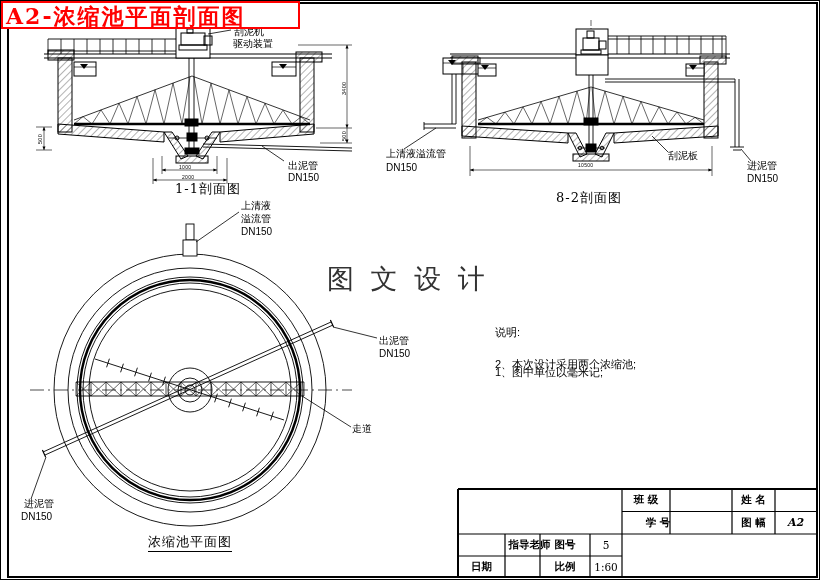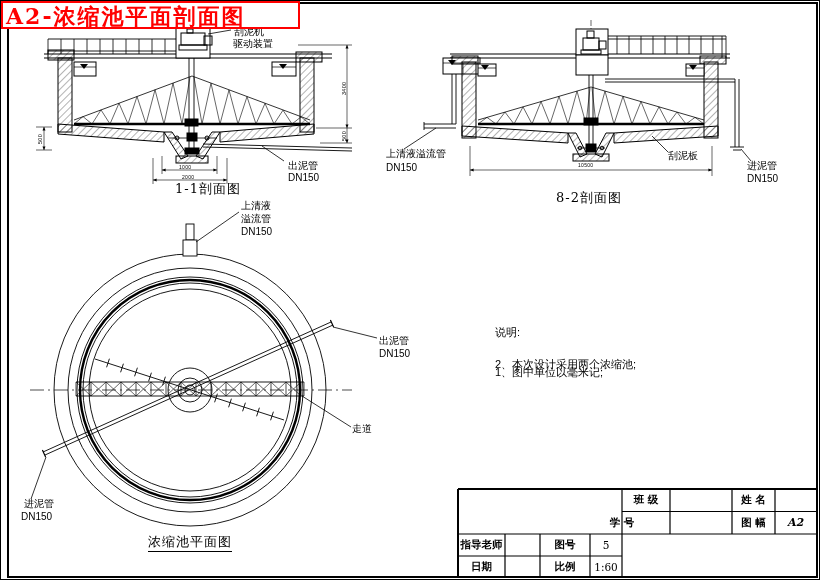--- a/index.html
+++ b/index.html
@@ -213,20 +213,21 @@
     <path d="M458,534 H817" stroke-width="1.2"></path>
     <path d="M458,556 H622" stroke-width="1.2"></path>
     <path d="M622,489 V577" stroke-width="1.2"></path>
     <path d="M670,489 V534 M732,489 V534 M775,489 V534" stroke-width="1.2"></path>
     <path d="M505,534 V577 M540,534 V577 M590,534 V577" stroke-width="1.2"></path>
   </g>
 </svg>
 
 <div id="red-title">A2-浓缩池平面剖面图</div>
 
+<div id="watermark" class="t">图 文 设 计</div>
 
 <div class="t lbl" style="left:234px;top:26px;">刮泥机</div>
 <div class="t lbl" style="left:233px;top:38px;">驱动装置</div>
 <div class="t lbl" style="left:288px;top:160px;">出泥管</div>
 <div class="t lbl" style="left:288px;top:172px;">DN150</div>
 <div class="t cap" style="left:155px;top:182px;margin-left:20px;">1-1剖面图</div>
 <div class="t dim" style="left:179px;top:164.5px;">1000</div>
 <div class="t dim" style="left:182px;top:175px;">2000</div>
 <div class="t dim rot" style="left:341px;top:95px;">3400</div>
 <div class="t dim rot" style="left:341px;top:141px;">500</div>
@@ -249,23 +250,23 @@
 <div class="t lbl" style="left:24px;top:498px;">进泥管</div>
 <div class="t lbl" style="left:21px;top:511px;">DN150</div>
 <div id="plan-caption" class="t cap" style="left:148px;top:535px;">浓缩池平面图</div>
 
 <div class="t note" style="left:495px;top:326px;">说明:</div>
 <div class="t note" style="left:495px;top:342px;margin-top:24px;">1、图中单位以毫米记;</div>
 <div class="t note" style="left:495px;top:358px;">2、本次设计采用两个浓缩池;</div>
 
 <div class="tb" style="left:622px;top:489px;width:48px;height:22px;">班 级</div>
 <div class="tb" style="left:732px;top:489px;width:43px;height:22px;">姓 名</div>
-<div class="tb" style="left:598px;top:511px;width:48px;height:23px;">学 号</div>
+<div class="tb" style="left:634px;top:511px;width:48px;height:23px;">学 号</div>
 <div class="tb" style="left:732px;top:511px;width:43px;height:23px;">图 幅</div>
 <div class="tb italic" style="left:775px;top:511px;width:42px;height:23px;">A2</div>
-<div class="tb" style="left:458px;top:534px;width:47px;height:22px;">指导老师</div>
+<div class="tb" style="left:458px;top:534px;width:47px;height:22px;padding-left:48px;">指导老师</div>
 <div class="tb" style="left:540px;top:534px;width:50px;height:22px;">图号</div>
 <div class="tb tb-val" style="left:590px;top:534px;width:32px;height:22px;">5</div>
 <div class="tb" style="left:458px;top:556px;width:47px;height:21px;">日期</div>
 <div class="tb" style="left:540px;top:556px;width:50px;height:21px;">比例</div>
 <div class="tb tb-val" style="left:590px;top:556px;width:32px;height:21px;">1:60</div>
 
 </div>
 
 </body></html>

